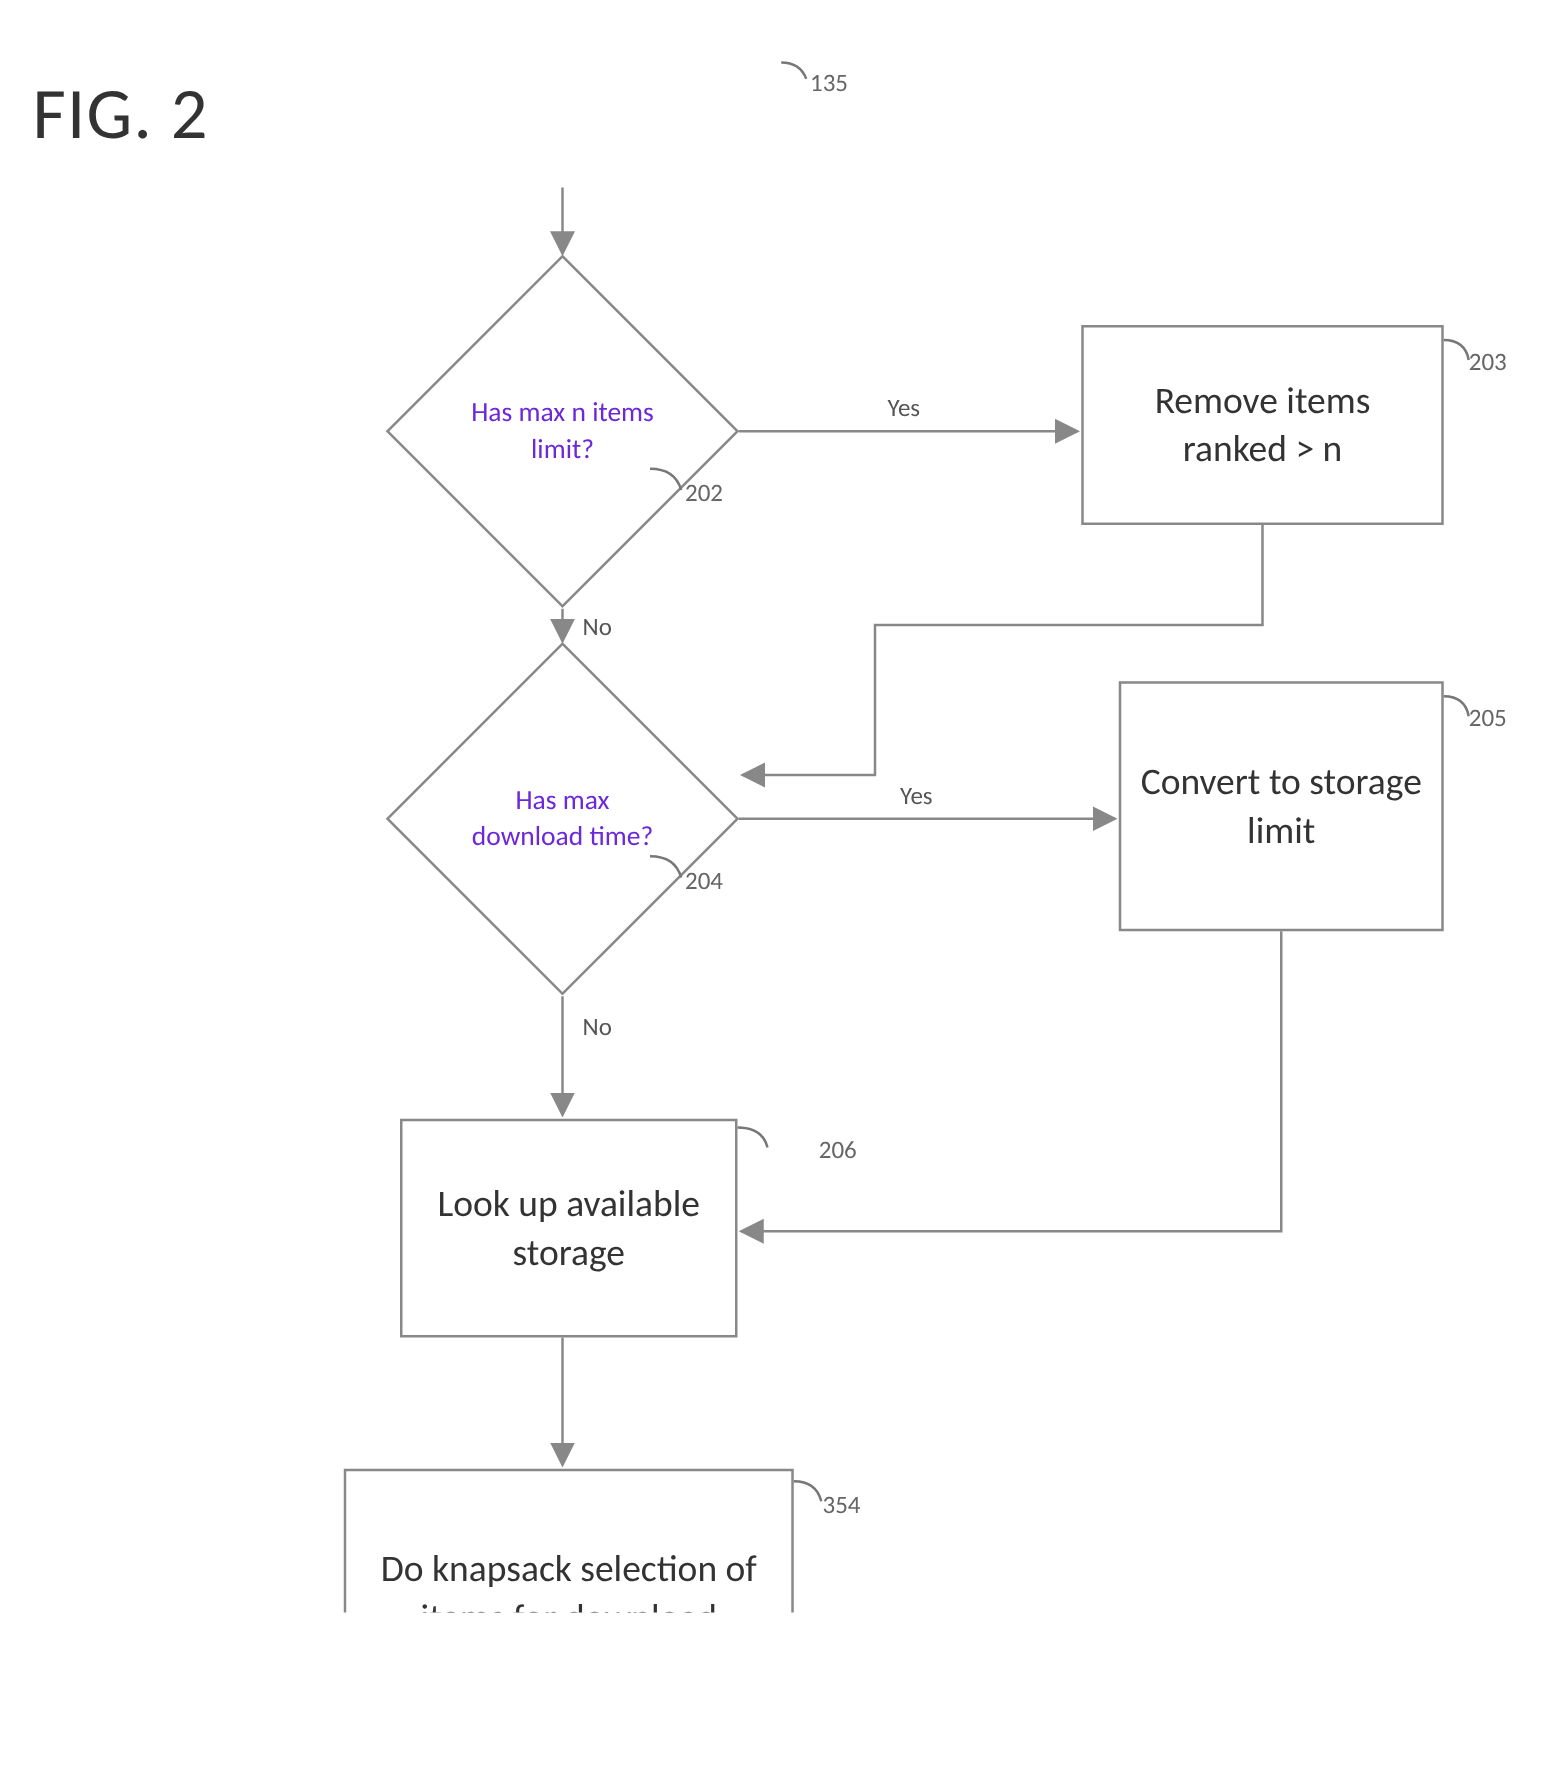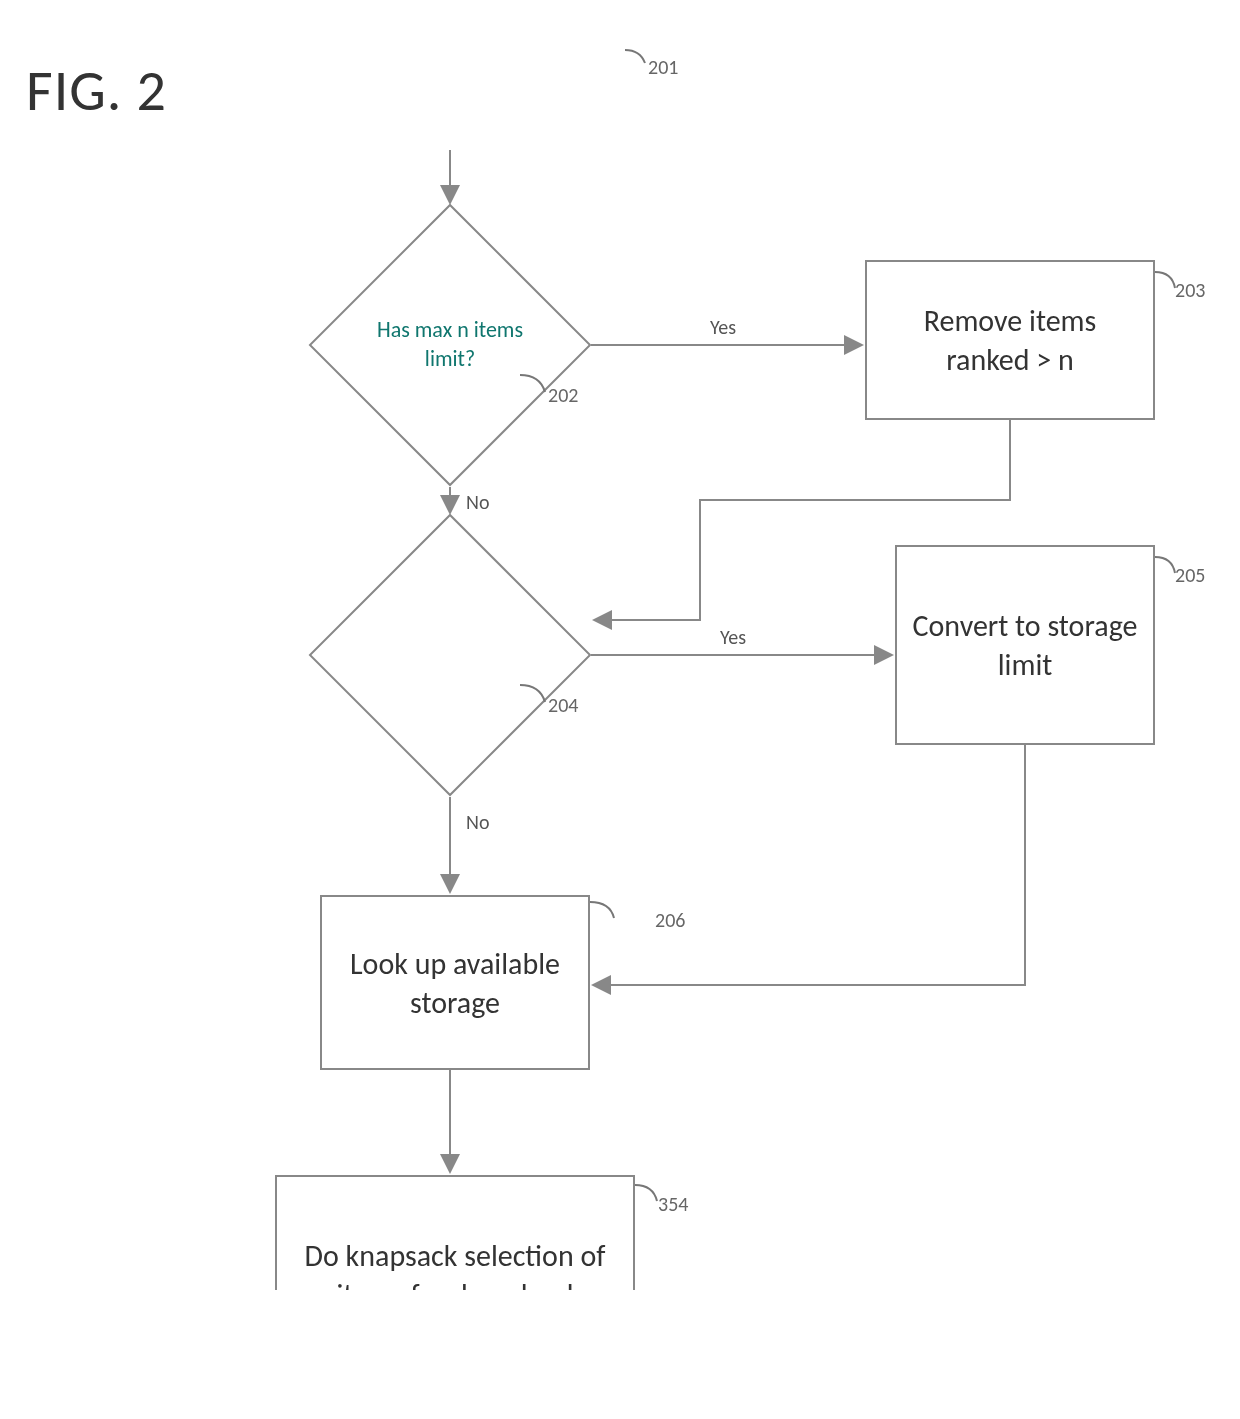--- a/index.html
+++ b/index.html
@@ -45,21 +45,21 @@
     inset: 0;
     border: 2px solid #888;
     transform: rotate(45deg);
     box-sizing: border-box;
   }
   .diamond-text {
     position: relative;
     text-align: center;
     font-size: 22px;
     line-height: 1.3;
-    color: #0f766e;
+    color: #6d28d9;
     max-width: 80%;
   }
   .callout {
     position: absolute;
     font-size: 20px;
     color: #666;
   }
   .edge-label {
     position: absolute;
     font-size: 20px;
@@ -86,35 +86,36 @@
     fill: none;
   }
 </style>
 </head>
 <body>
 
 <div class="canvas">
 
   <div class="fig-label" style="left:26px; top:55px;">FIG. 2</div>
 
-  <div class="callout" style="left:648px; top:55px;">201</div>
+  <div class="callout" style="left:648px; top:55px;">135</div>
 
   <div class="diamond-wrap" style="left:350px; top:245px; width:200px; height:200px;">
     <div class="diamond-shape"></div>
     <div class="diamond-text">Has max n items limit?</div>
   </div>
   <div class="callout" style="left:548px; top:383px;">202</div>
 
   <div class="box" style="left:865px; top:260px; width:290px; height:160px;">
     <span>Remove items ranked &gt; n</span>
   </div>
   <div class="callout" style="left:1175px; top:278px;">203</div>
 
   <div class="diamond-wrap" style="left:350px; top:555px; width:200px; height:200px;">
     <div class="diamond-shape"></div>
+    <div class="diamond-text">Has max download time?</div>
   </div>
   <div class="callout" style="left:548px; top:693px;">204</div>
 
   <div class="box" style="left:895px; top:545px; width:260px; height:200px;">
     <span>Convert to storage limit</span>
   </div>
   <div class="callout" style="left:1175px; top:563px;">205</div>
 
   <div class="box" style="left:320px; top:895px; width:270px; height:175px;">
     <span>Look up available storage</span>

